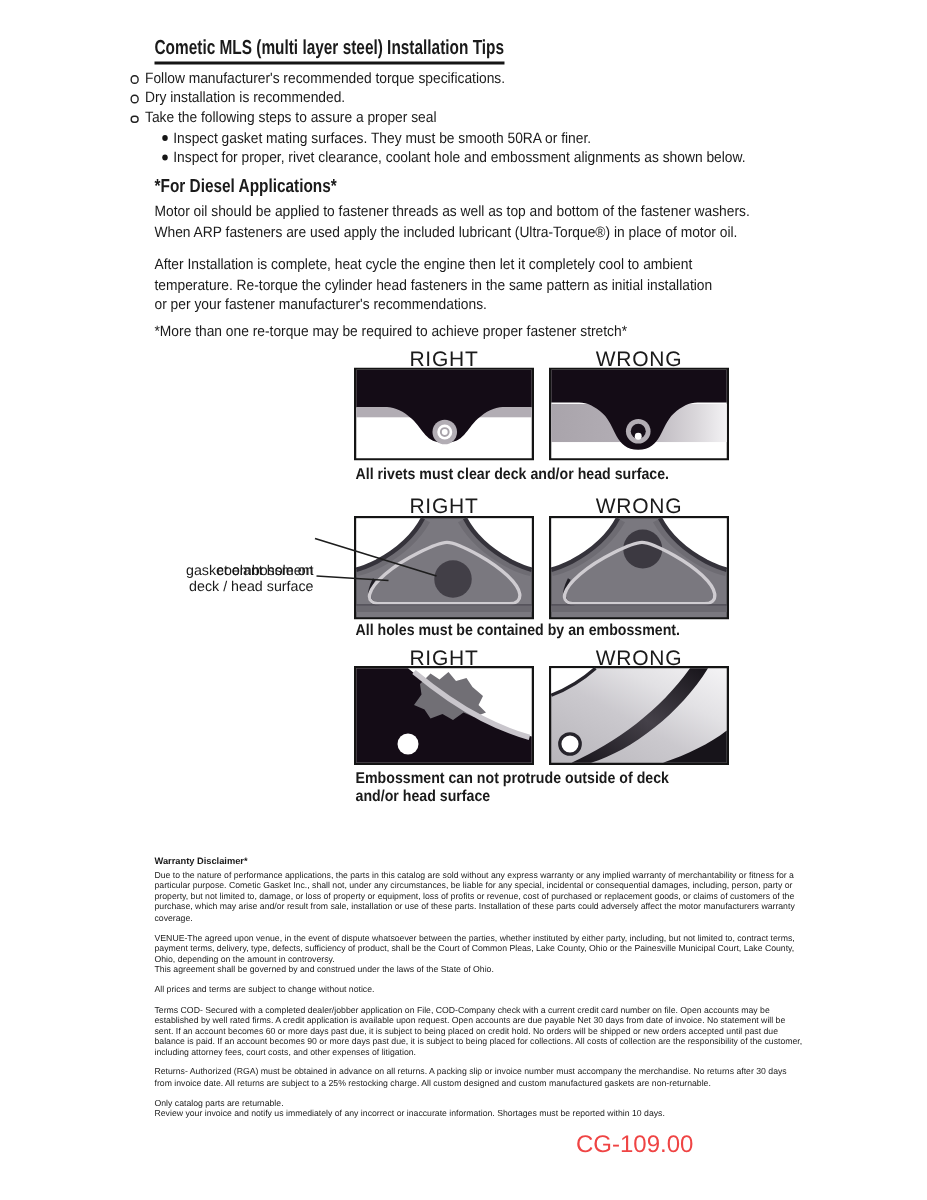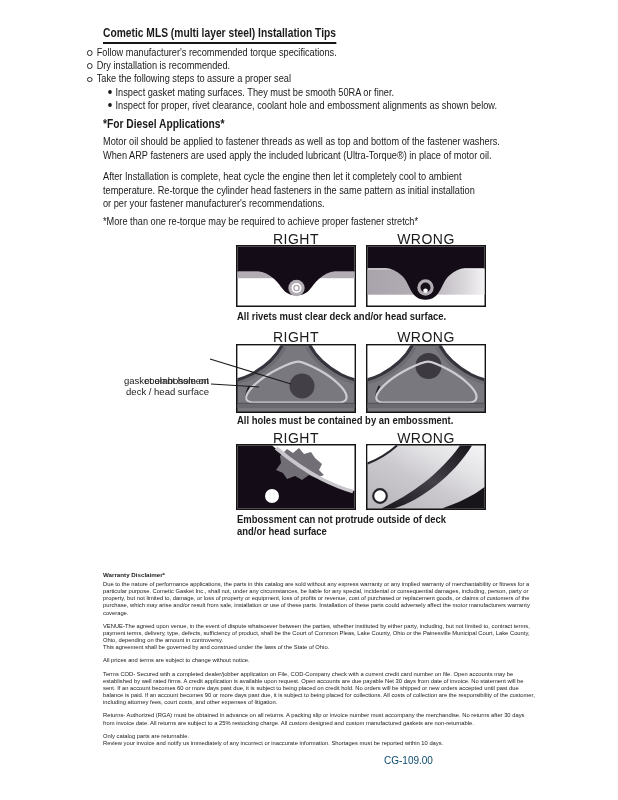--- a/index.html
+++ b/index.html
@@ -16,21 +16,21 @@
   .b-sub{margin-left:23px;}
   .o-dot{width:3.5px;height:3.5px;border:1px solid #222;border-radius:50%;margin:4.2px 5px 0 0;flex-shrink:0;}
   .f-dot{width:4px;height:4px;background:#161616;border-radius:50%;margin:4.4px 4px 0 0;flex-shrink:0;}
   .fig-label{width:120px;text-align:center;font-size:14px;font-weight:normal;letter-spacing:0.5px;}
   .caption{font-size:10.5px;font-weight:bold;transform:scaleX(0.9);transform-origin:0 0;
            white-space:pre-line;line-height:11.5px;}
   .ann{font-size:9.5px;line-height:10.5px;text-align:right;width:115px;white-space:pre-line;}
   .disc{font-size:5.8px;line-height:7.15px;width:432px;}
   .disc p{margin:0 0 6px 0;white-space:pre-line;}
   .disc-head{font-size:6.2px;font-weight:bold;}
-  .pagenum{font-size:10px;color:#0c4a6e;}
+  .pagenum{font-size:16px;color:#ef4444;}
   svg{display:block;}
 </style>
 </head>
 <body>
 
 <div id="page">
 
   <div class="abs" style="left:103px;top:23px;">
     <span class="title">Cometic MLS (multi layer steel) Installation Tips</span>
   </div>

